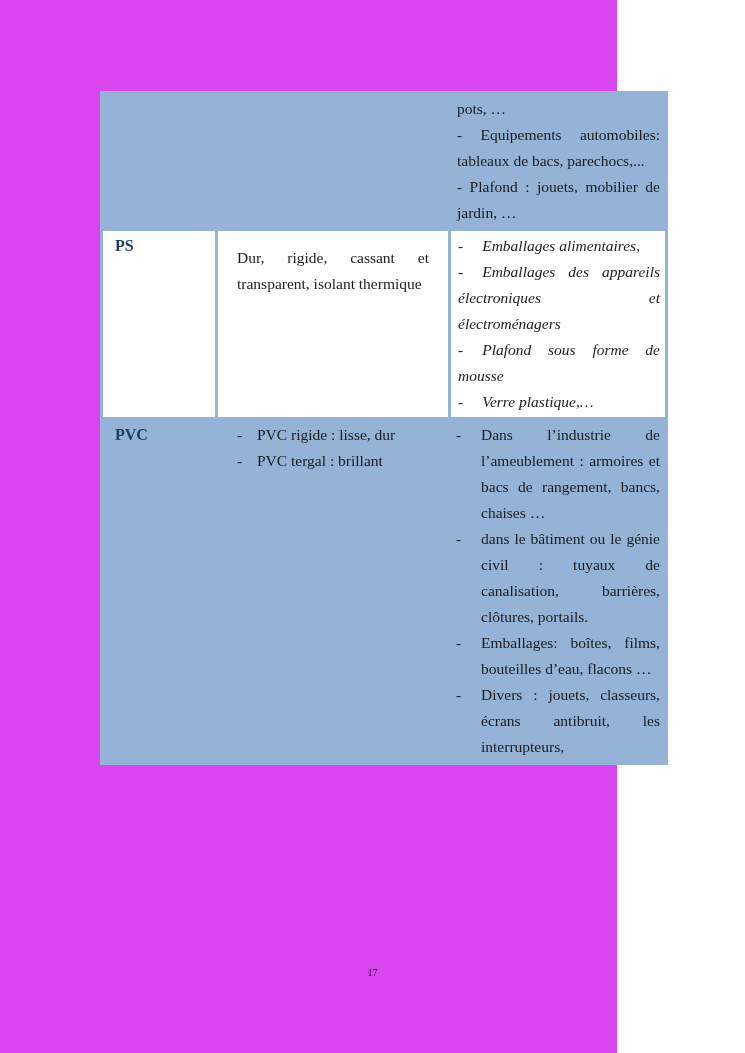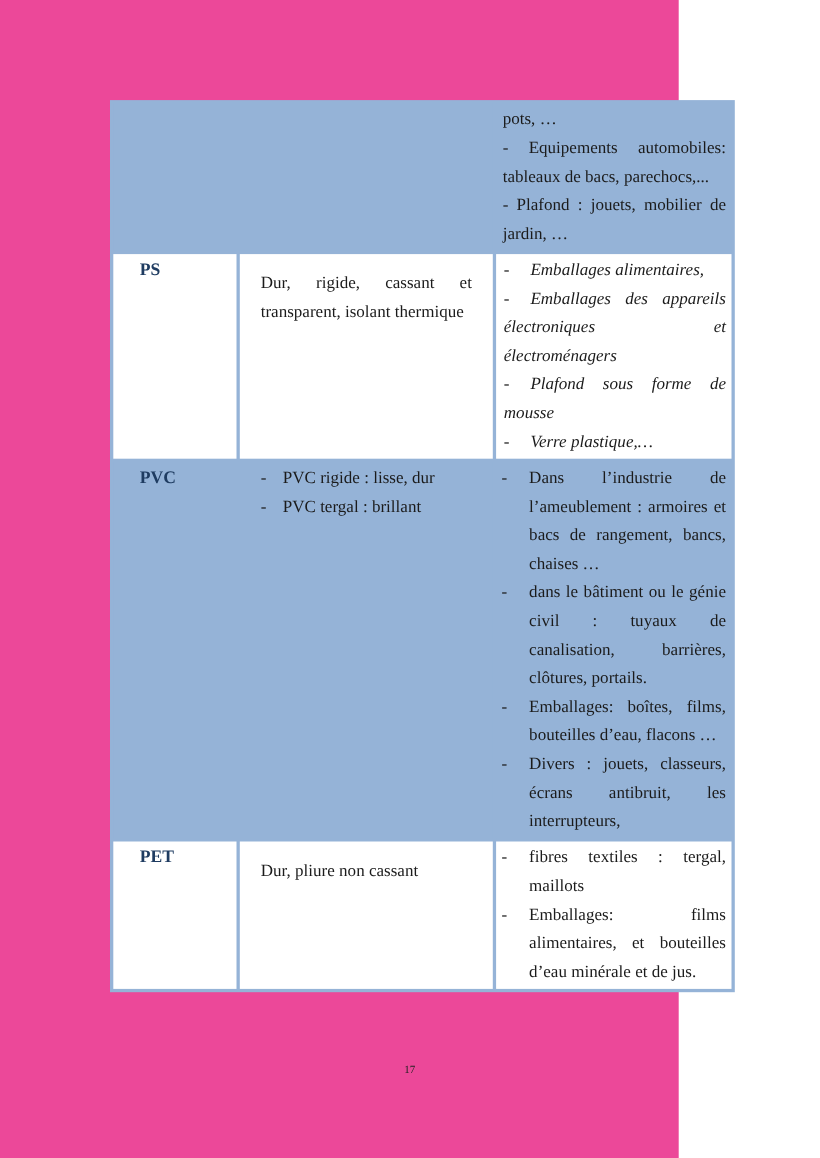--- a/index.html
+++ b/index.html
@@ -9,21 +9,21 @@
     width: 745px;
     height: 1053px;
     overflow: hidden;
     font-family: "Liberation Serif", "DejaVu Serif", serif;
     color: #1b1b1b;
   }
   .page {
     position: relative;
     width: 617px;
     height: 1053px;
-    background: #ec4899;
+    background: #d946ef;
   }
   table.plastics {
     position: absolute;
     left: 100px;
     top: 91px;
     width: 568px;
     border-collapse: separate;
     border-spacing: 3px;
     background: #95b3d7;   
     table-layout: fixed;
@@ -38,21 +38,21 @@
   }
   tr.shaded td.cell { background: #95b3d7; }
 
   
   tr.row-pp-cont td    { height: 126px; }
   tr.row-ps td         { height: 157px; }
   tr.row-pvc td        { height: 310px; }
   tr.row-pet td        { height: 104px; }
   tr.row-polyamides td { height: 104px; }
 
-  td.cell-label { padding-left: 24px; }
+  td.cell-label { padding-left: 12px; }
   .label {
     margin: 0;
     font-weight: bold;
     font-size: 16px;
     color: #1f3c61;
     line-height: 26px;
   }
   .ptext {
     margin: 12px;
     text-align: justify;
@@ -128,29 +128,17 @@
             <p class="item hang"><span class="dash-abs">-</span><span>PVC rigide : lisse, dur</span></p>
             <p class="item hang"><span class="dash-abs">-</span><span>PVC tergal : brillant</span></p>
           </td>
           <td class="cell cell-usage">
             <p class="item hang"><span class="dash-abs">-</span><span>Dans l’industrie de l’ameublement : armoires et bacs de rangement, bancs, chaises …</span></p>
             <p class="item hang"><span class="dash-abs">-</span><span>dans le bâtiment ou le génie civil : tuyaux de canalisation, barrières, clôtures, portails.</span></p>
             <p class="item hang"><span class="dash-abs">-</span><span>Emballages: boîtes, films, bouteilles d’eau, flacons …</span></p>
             <p class="item hang"><span class="dash-abs">-</span><span>Divers : jouets, classeurs, écrans antibruit, les interrupteurs,</span></p>
           </td>
         </tr>
-        <tr class="row-pet">
-          <td class="cell cell-label">
-            <p class="label">PET</p>
-          </td>
-          <td class="cell cell-prop">
-            <p class="ptext">Dur, pliure non cassant</p>
-          </td>
-          <td class="cell cell-usage">
-            <p class="item hang"><span class="dash-abs">-</span><span>fibres textiles : tergal, maillots</span></p>
-            <p class="item hang"><span class="dash-abs">-</span><span>Emballages: films alimentaires, et bouteilles d’eau minérale et de jus.</span></p>
-          </td>
-        </tr>
       </tbody>
   </table>
 
   <div class="pagenum">17</div>
 </div>
 
 </body></html>

